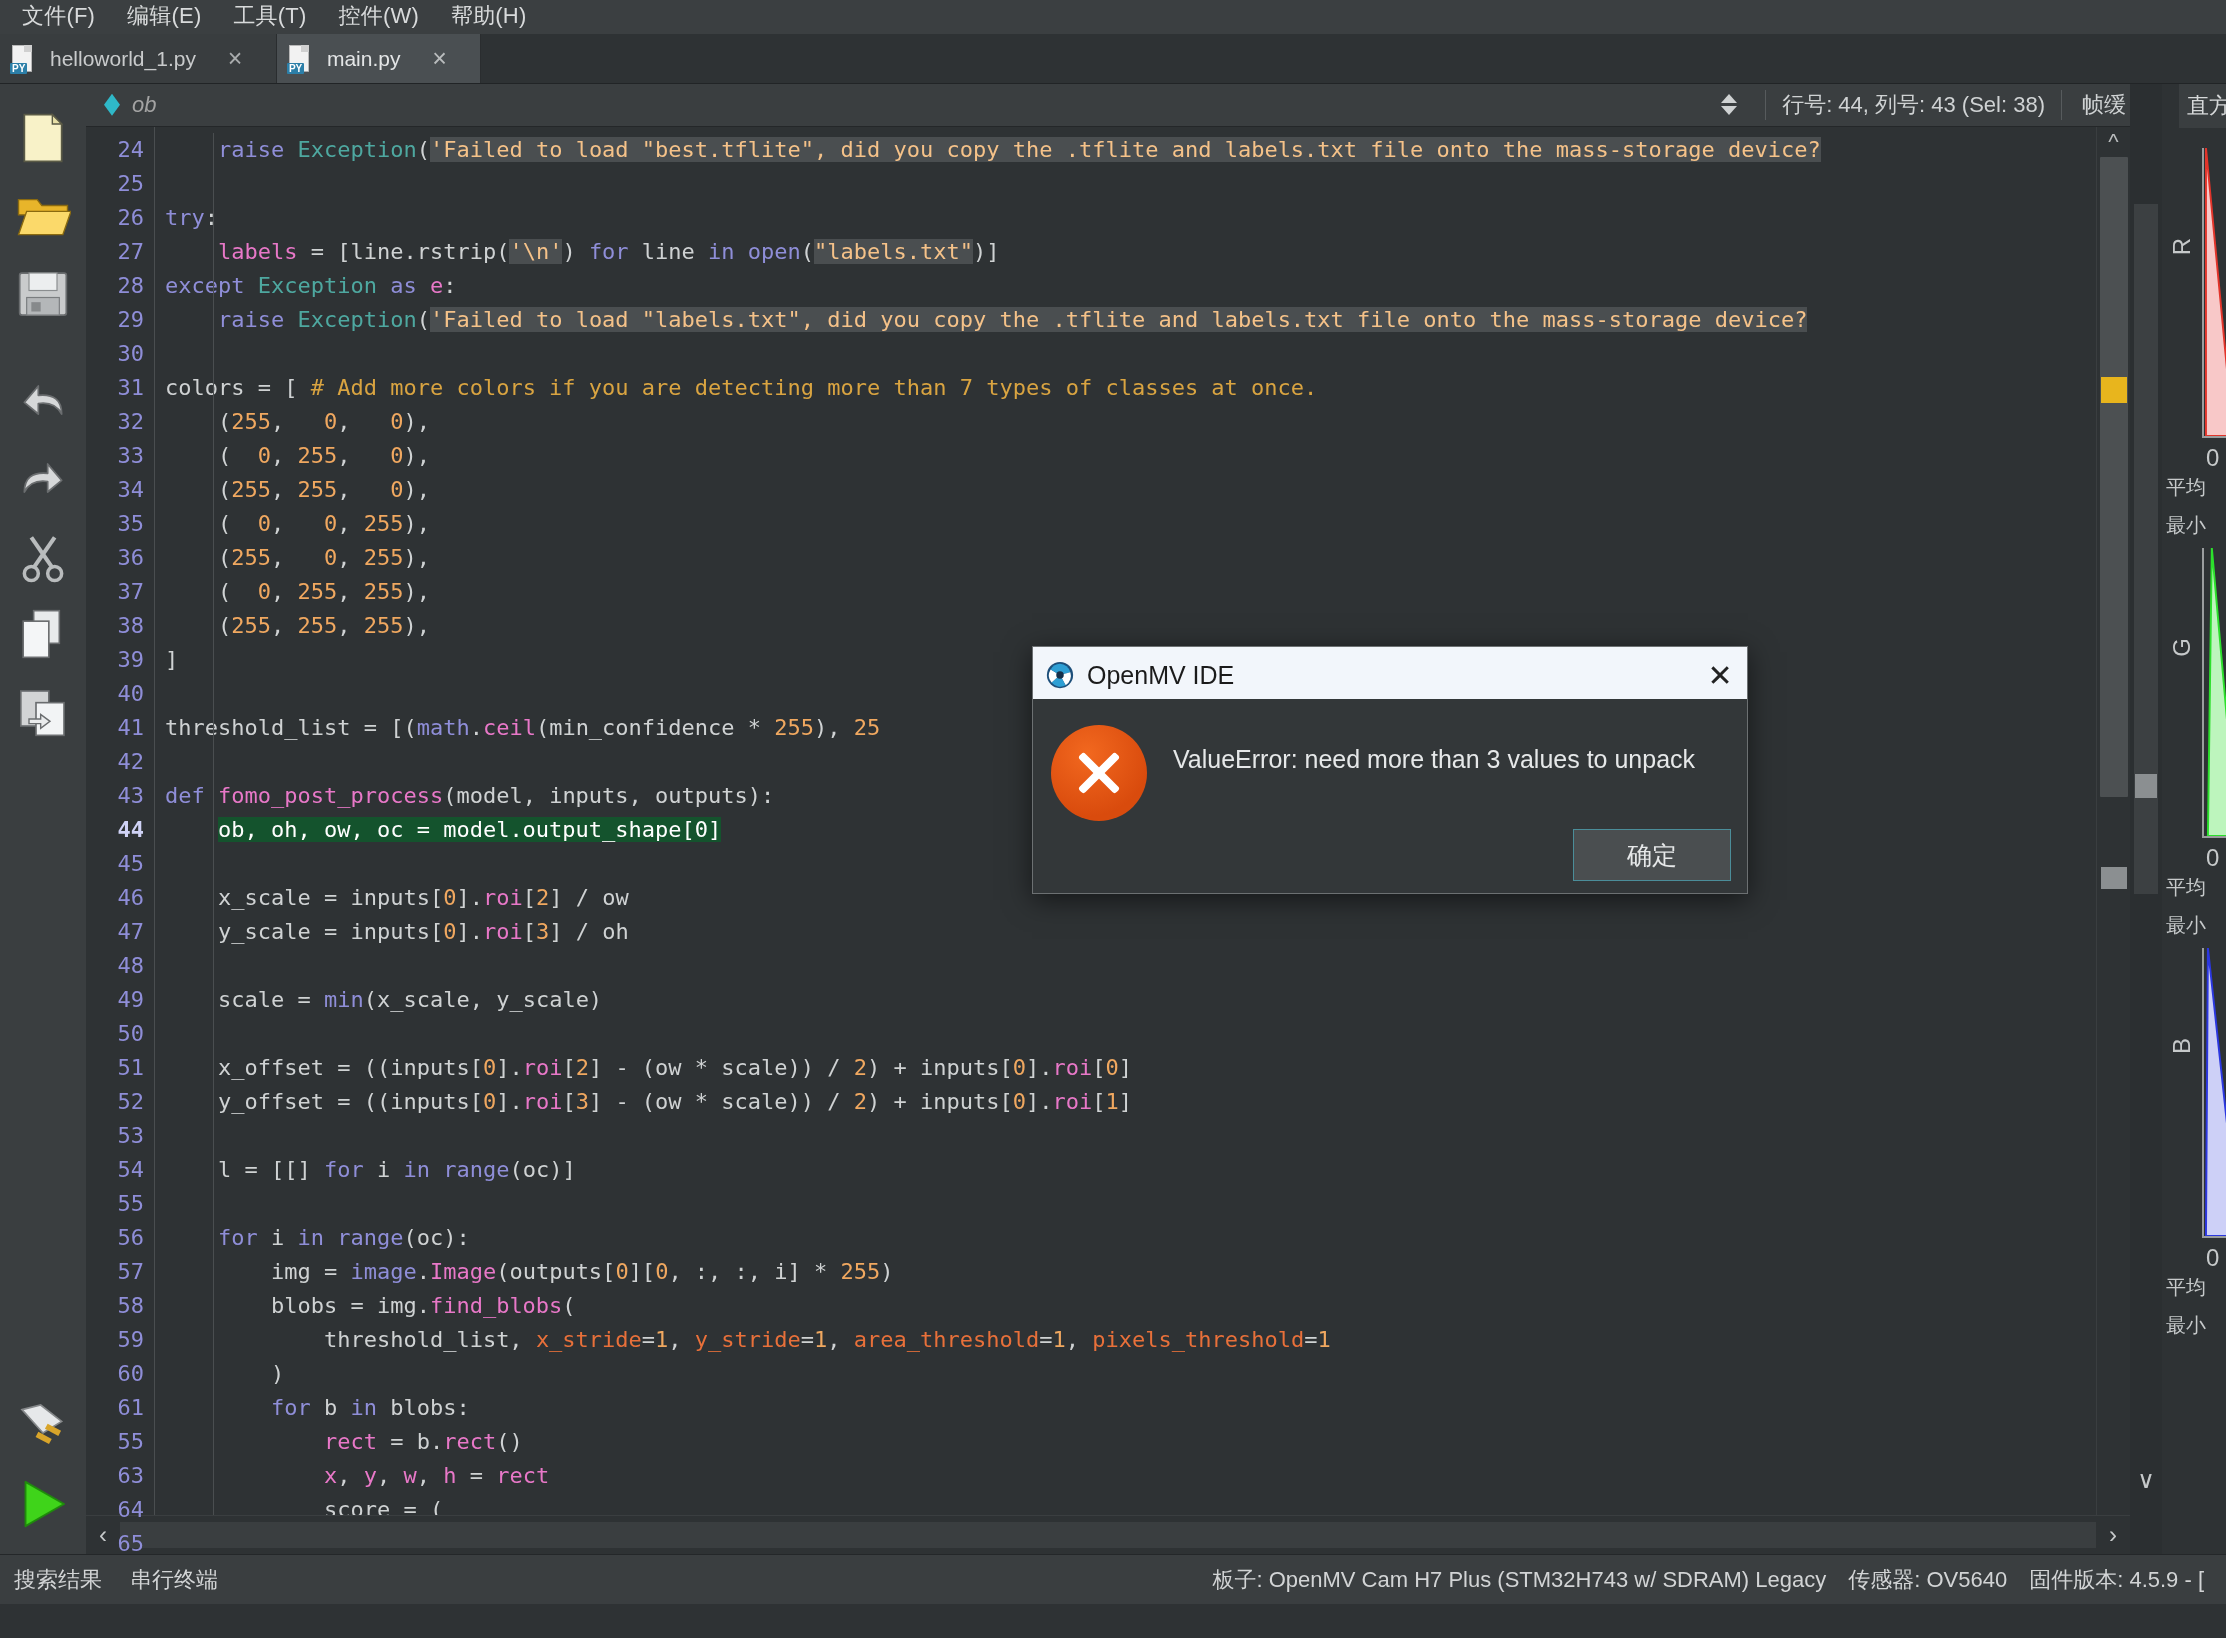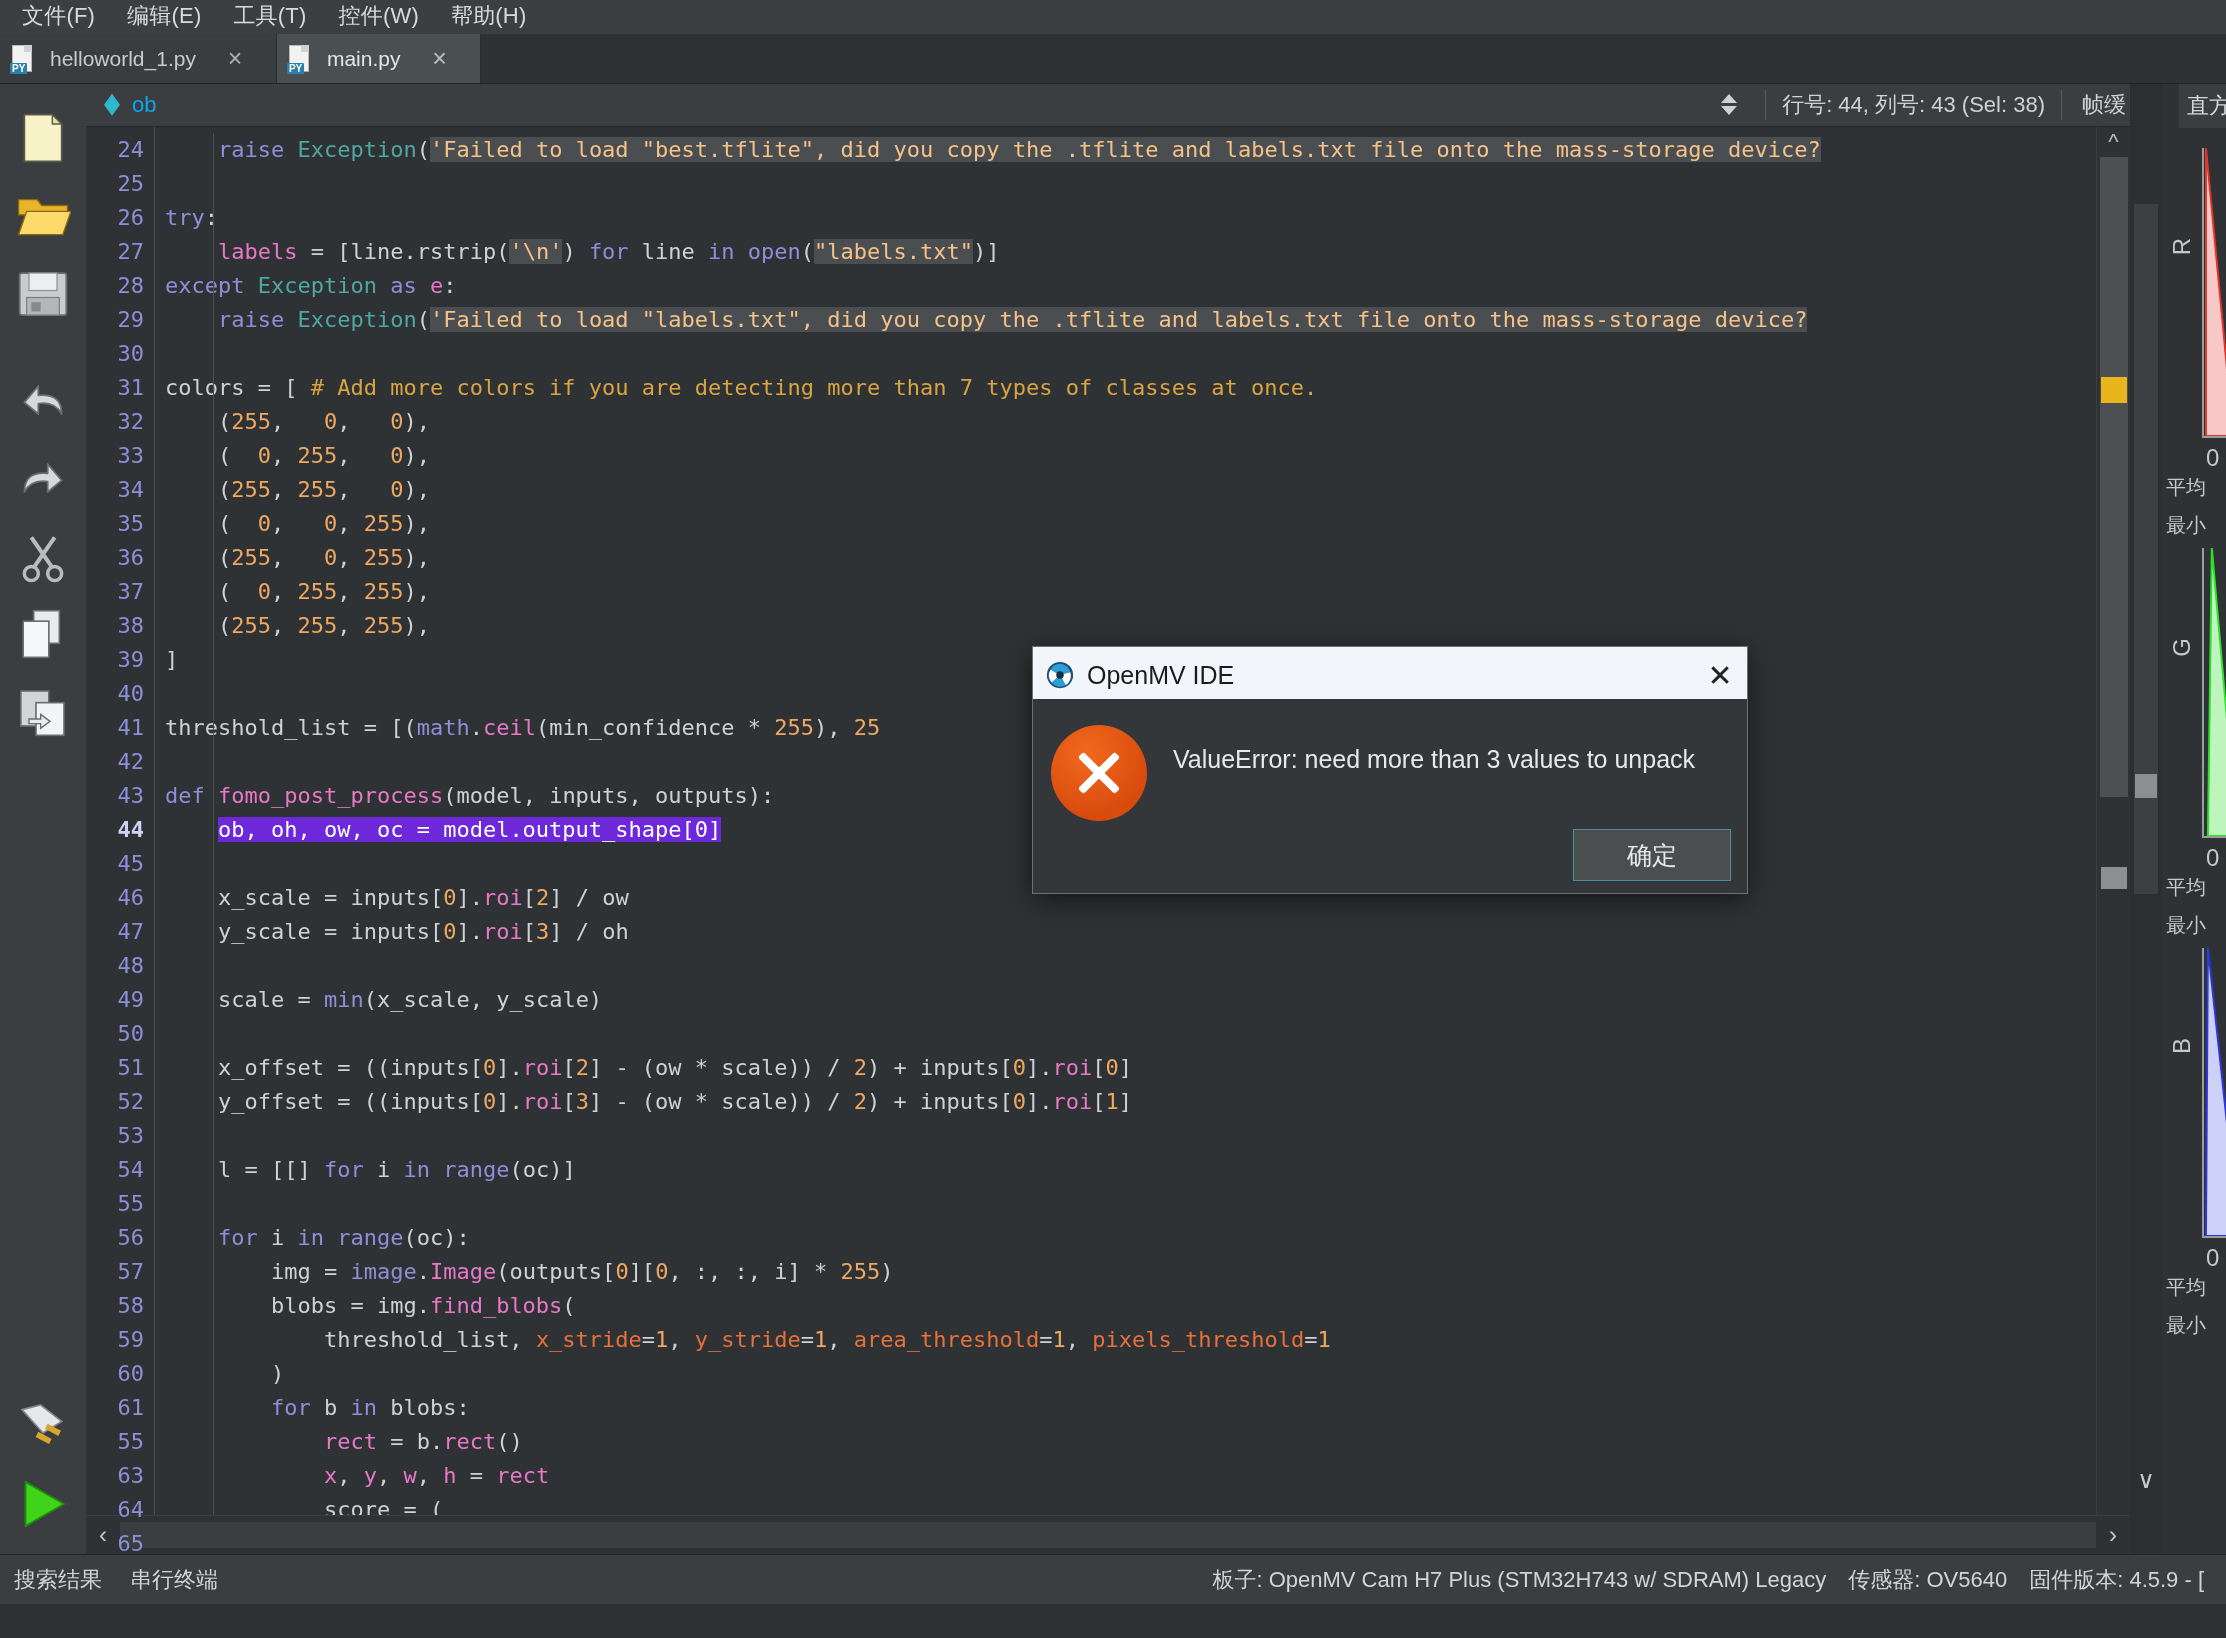--- a/index.html
+++ b/index.html
@@ -85,21 +85,21 @@
   
   #edhead {
     height: 44px; background: #3a3e40; display: flex;
     align-items: center; border-bottom: 1px solid #242729;
   }
   #edhead .diamond {
     width: 16px; height: 22px; margin-left: 18px; margin-right: 12px;
     background: #2fb8c8;
     clip-path: polygon(50% 0, 100% 50%, 50% 100%, 0 50%);
   }
-  #edhead .symbol { color: #0ea5e9; font-size: 22px; }
+  #edhead .symbol { color: #a3a3a3; font-size: 22px; font-style: italic; }
   #edhead .spacer { flex: 1 1 auto; }
   #edhead .spin {
     display:flex; flex-direction:column; gap:3px; margin-right: 12px;
     color:#cfd2d3;
   }
   #edhead .spin i {
     width: 0; height: 0; border-left: 8px solid transparent;
     border-right: 8px solid transparent;
   }
   #edhead .spin i.up { border-bottom: 9px solid #cfd2d3; }
@@ -118,21 +118,21 @@
   #gutter div { height: 34px; line-height: 34px; padding-right: 10px; }
   #gutter div.cur { color: #cfd2f5; font-weight: bold; }
   #codearea {
     flex: 1 1 auto; position: relative; overflow: hidden;
     background: #2e3234; padding-top: 6px;
     border-left: 1px solid #4a4e50;
     font-family: "DejaVu Sans Mono", monospace; font-size: 22px;
   }
   .cl { height: 34px; line-height: 34px; white-space: pre; padding-left: 10px; }
   .cl.sel { background: transparent; }
-  .selbox { background: #6d28d9; color:#ffffff; }
+  .selbox { background: #14532d; color:#ffffff; }
   .indentguide {
     position:absolute; width:1px; background:#4a4e50; left: 58px;
   }
   
   .kw   { color: #8f8ed8; }   
   .cls  { color: #4ea8a0; }   
   .fn   { color: #e878c8; }   
   .str  { color: #f5c289; }   
   .strhl{ background: #4a4e50; }
   .num  { color: #f0a860; }   

